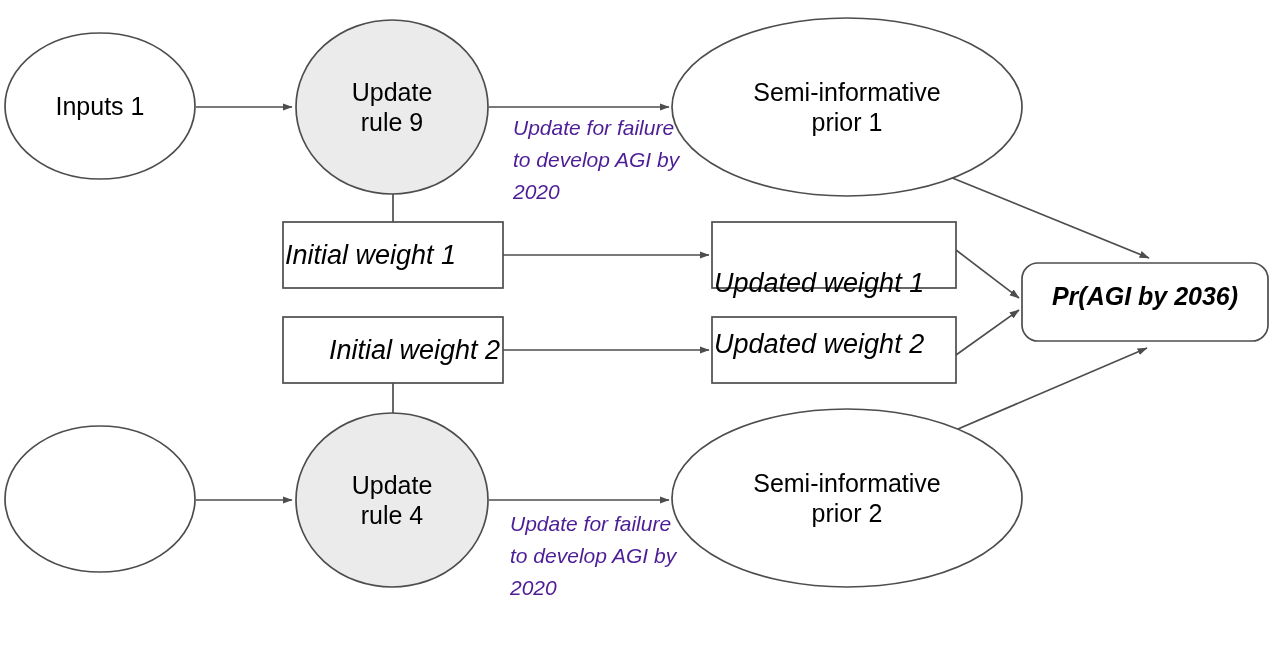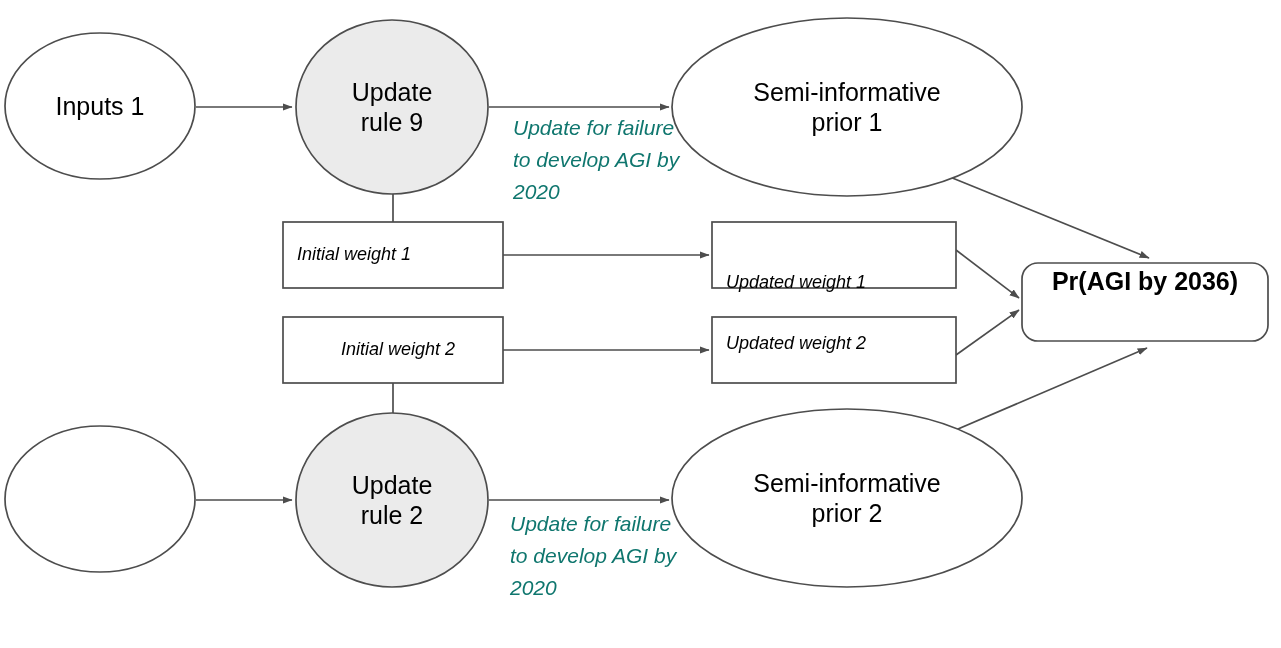--- a/index.html
+++ b/index.html
@@ -34,35 +34,35 @@
     text-align: center;
     pointer-events: none;
     color: #000000;
     line-height: 1.22;
   }
   .node-label.round-label {
     font-size: 25px;
     font-weight: 400;
   }
   .node-label.box-label {
-    font-size: 18px;
+    font-size: 27px;
     font-style: italic;
     font-weight: 400;
     justify-content: flex-start;
-    padding-left: 14px;
+    padding-left: 2px;
   }
   .node-label.result-label {
     font-size: 25px;
     font-weight: bold;
   }
   .edge-label {
     position: absolute;
     font-size: 21px;
     font-style: italic;
-    color: #0f766e;
+    color: #4c1d95;
     line-height: 1.52;
     text-align: left;
     pointer-events: none;
     white-space: normal;
   }
 </style>
 </head>
 <body>
 
 <div id="diagram-root">
@@ -140,27 +140,27 @@
 
   <div class="node-label box-label" style="left:712px; top:222px; width:244px; height:66px;margin-top:28px;">Updated weight 1</div>
 
   <div class="node-label box-label" style="left:283px; top:317px; width:220px; height:66px;margin-left:44px;">Initial weight 2</div>
 
   <div class="node-label box-label" style="left:712px; top:317px; width:244px; height:54px;">Updated weight 2</div>
 
 
   <div class="node-label round-label" style="left:296px; top:413px; width:192px; height:174px; flex-direction:column;">
     <span>Update</span>
-    <span>rule 2</span>
+    <span>rule 4</span>
   </div>
 
   <div class="node-label round-label" style="left:672px; top:409px; width:350px; height:178px; flex-direction:column;">
     <span>Semi-informative</span>
     <span>prior 2</span>
   </div>
 
-  <div class="node-label result-label" style="left:1022px; top:248px; width:246px; height:66px;">Pr(AGI by 2036)</div>
+  <div class="node-label result-label" style="left:1022px; top:263px; width:246px; height:66px;font-style:italic;">Pr(AGI by 2036)</div>
 
   <div class="edge-label" style="left:513px; top:112px; width:182px;">Update for failure to develop AGI by 2020</div>
 
   <div class="edge-label" style="left:510px; top:508px; width:182px;">Update for failure to develop AGI by 2020</div>
 
 </div>
 
 </body></html>

